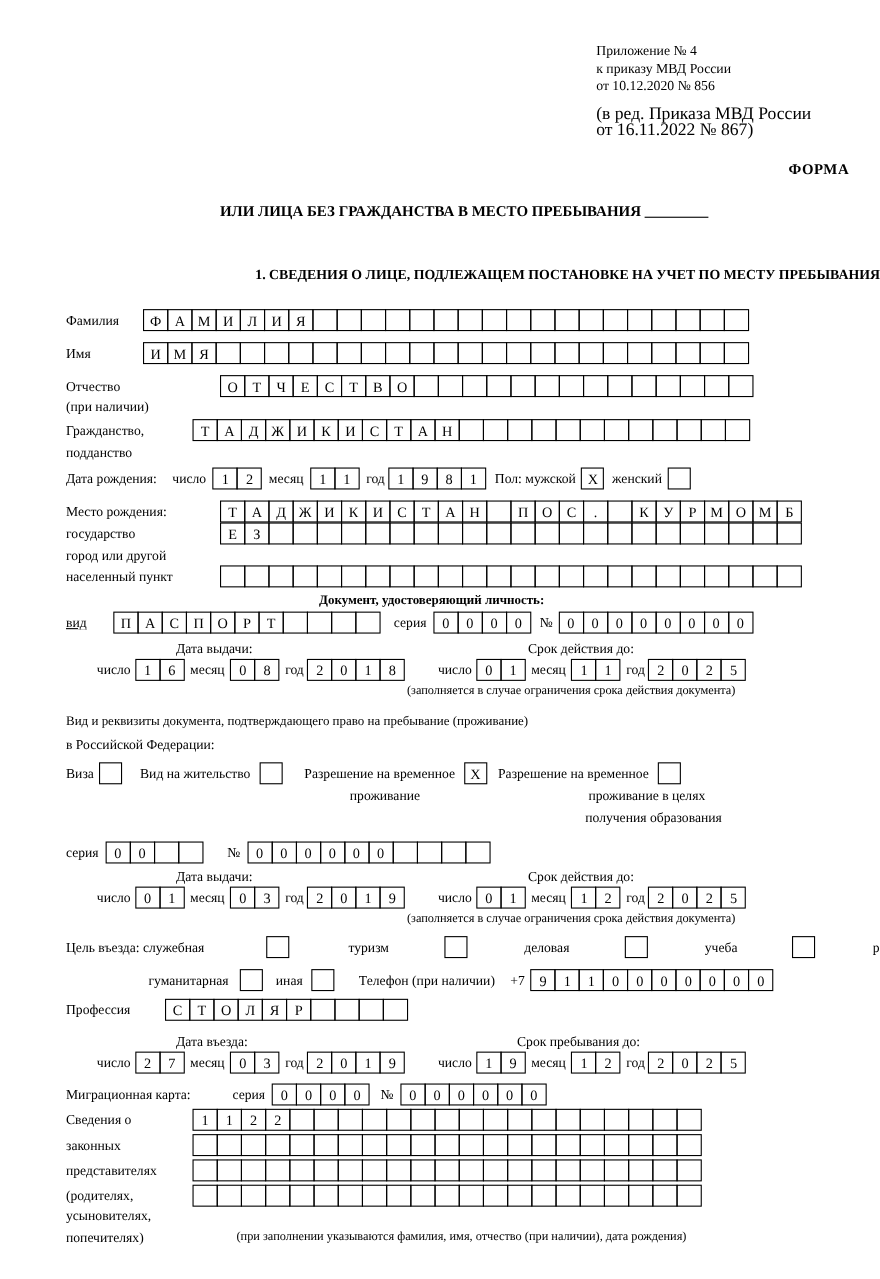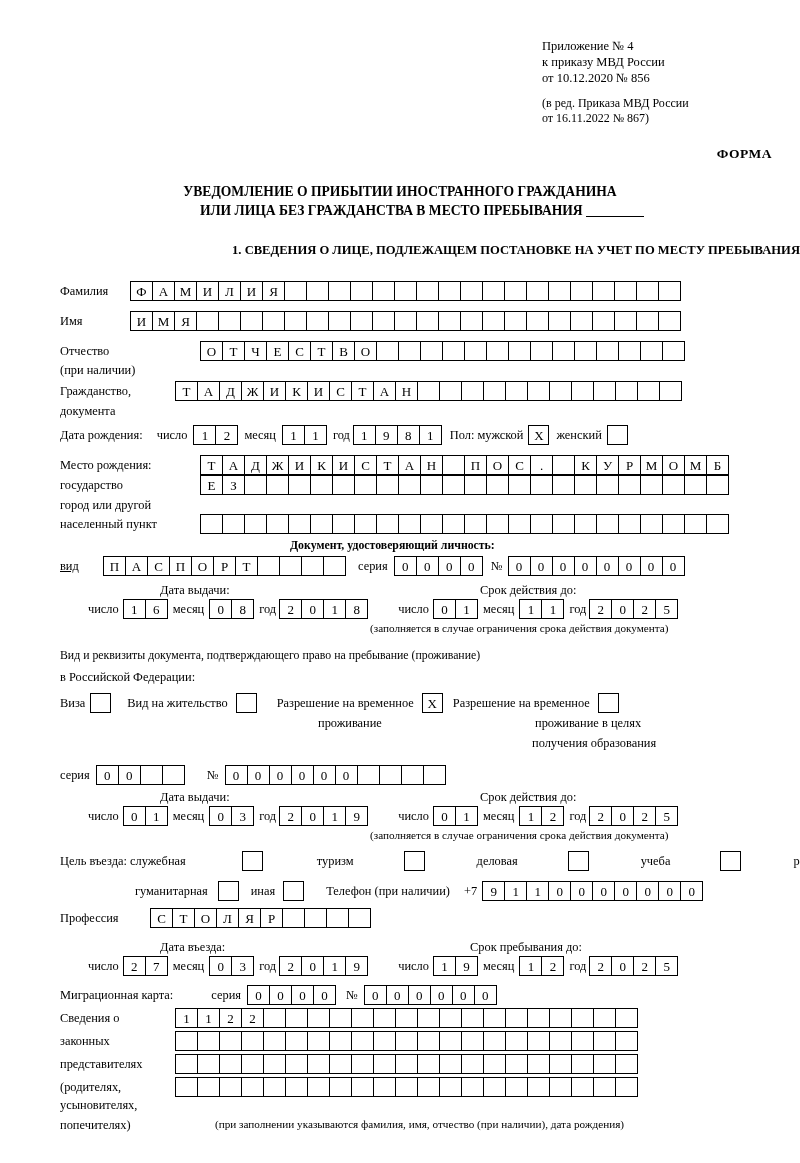--- a/index.html
+++ b/index.html
@@ -27,21 +27,21 @@
     position: absolute;
     top: 38px;
     right: 28px;
     text-align: left;
     font-size: 12.5px;
     line-height: 16px;
     width: 230px;
   }
   .header-block .sub {
     margin-top: 10px;
-    font-size: 12px;
+    font-size: 16px;
     line-height: 15px;
   }
   .forma {
     position: absolute;
     top: 146px;
     right: 28px;
     font-weight: bold;
     font-size: 13.5px;
     letter-spacing: 0.5px;
   }
@@ -127,21 +127,20 @@
     <div>от 10.12.2020 № 856</div>
     <div class="sub">
       <div>(в ред. Приказа МВД России</div>
       <div>от 16.11.2022 № 867)</div>
     </div>
   </div>
 
   <div class="forma">ФОРМА</div>
 
   <div class="title">
-    <div>УВЕДОМЛЕНИЕ О ПРИБЫТИИ ИНОСТРАННОГО ГРАЖДАНИНА</div>
     <div class="line2">
       <span>ИЛИ ЛИЦА БЕЗ ГРАЖДАНСТВА В МЕСТО ПРЕБЫВАНИЯ</span>
       <span class="ul"></span>
     </div>
   </div>
 
   <div class="section1">1. СВЕДЕНИЯ О ЛИЦЕ, ПОДЛЕЖАЩЕМ ПОСТАНОВКЕ НА УЧЕТ ПО МЕСТУ ПРЕБЫВАНИЯ</div>
 
   <div class="row" style="top:281px; left:60px;">
     <span class="lbl" style="width:70px;">Фамилия</span>
@@ -258,21 +257,21 @@
         <span class="bx"></span>
         <span class="bx"></span>
         <span class="bx"></span>
         <span class="bx"></span>
         <span class="bx"></span>
         <span class="bx"></span>
         <span class="bx"></span>
       </span>
   </div>
   <div class="row" style="top:404px; left:60px;">
-    <span class="lbl">документа</span>
+    <span class="lbl">подданство</span>
   </div>
 
   <div class="row" style="top:425px; left:60px;">
     <span class="lbl">Дата рождения:</span>
     <span class="lbl" style="margin-left:14px;">число</span>
     <span class="boxes" style="margin-left:6px;" id="birth-day">
         <span class="bx">1</span>
         <span class="bx">2</span>
       </span>
     <span class="lbl" style="margin-left:6px;">месяц</span>

